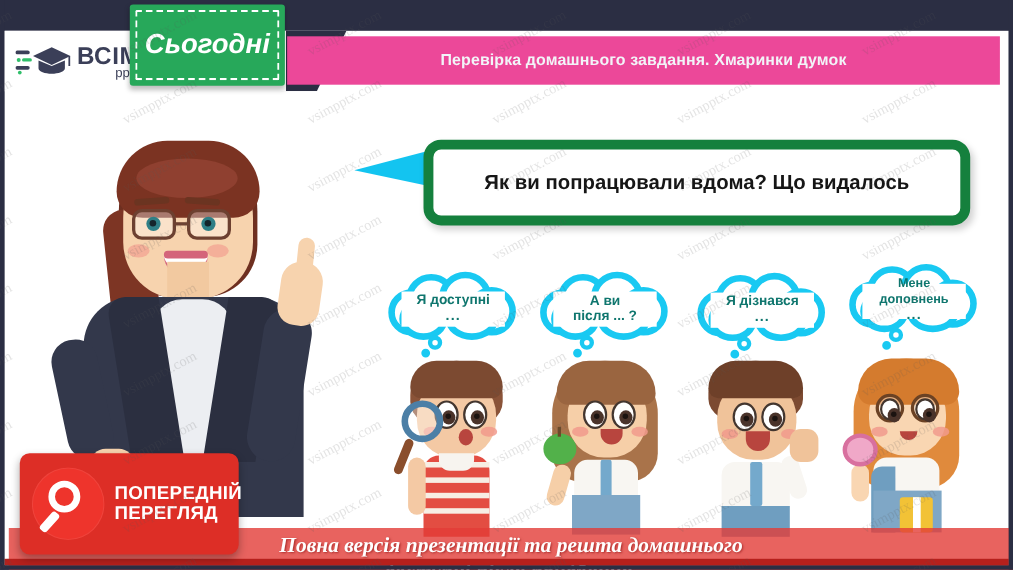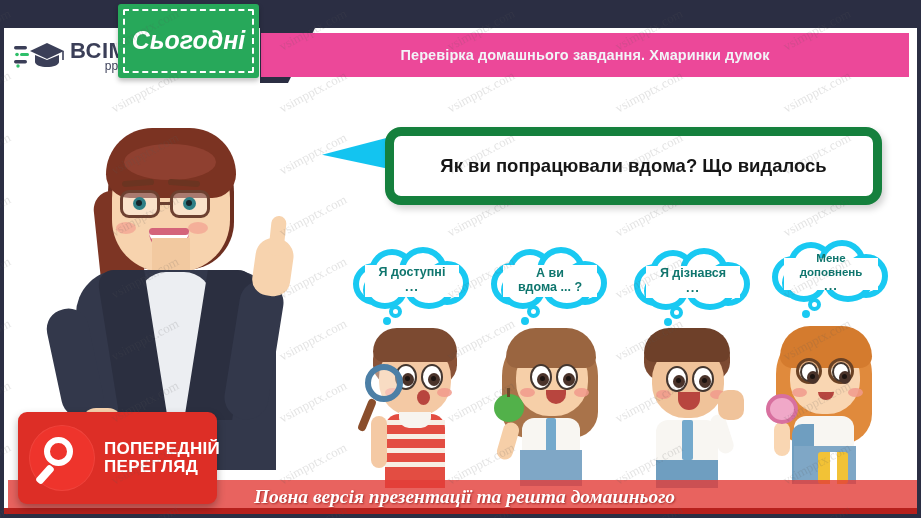--- a/index.html
+++ b/index.html
@@ -357,21 +357,21 @@
         <i style="left:0;top:14px;width:42px;height:42px;"></i>
         <i style="left:16px;top:0px;width:46px;height:46px;"></i>
         <i style="left:46px;top:-2px;width:48px;height:48px;"></i>
         <i style="left:72px;top:12px;width:44px;height:44px;"></i>
         <i style="left:10px;top:22px;width:44px;height:38px;"></i>
         <i style="left:52px;top:22px;width:48px;height:38px;"></i>
       </div>
       <div class="plate"></div>
       <div class="label">
         <span>А ви</span>
-        <span>вдома ... ?</span>
+        <span>після ... ?</span>
       </div>
       <div class="tail1" style="left:36px;top:56px;width:13px;height:13px;"></div>
       <div class="tail2" style="left:30px;top:68px;width:8px;height:8px;"></div>
     </div>
 
     <div class="cloud" style="left:630px; top:222px;">
       <div class="lobes">
         <i style="left:0;top:14px;width:42px;height:42px;"></i>
         <i style="left:16px;top:0px;width:46px;height:46px;"></i>
         <i style="left:46px;top:-2px;width:48px;height:48px;"></i>

